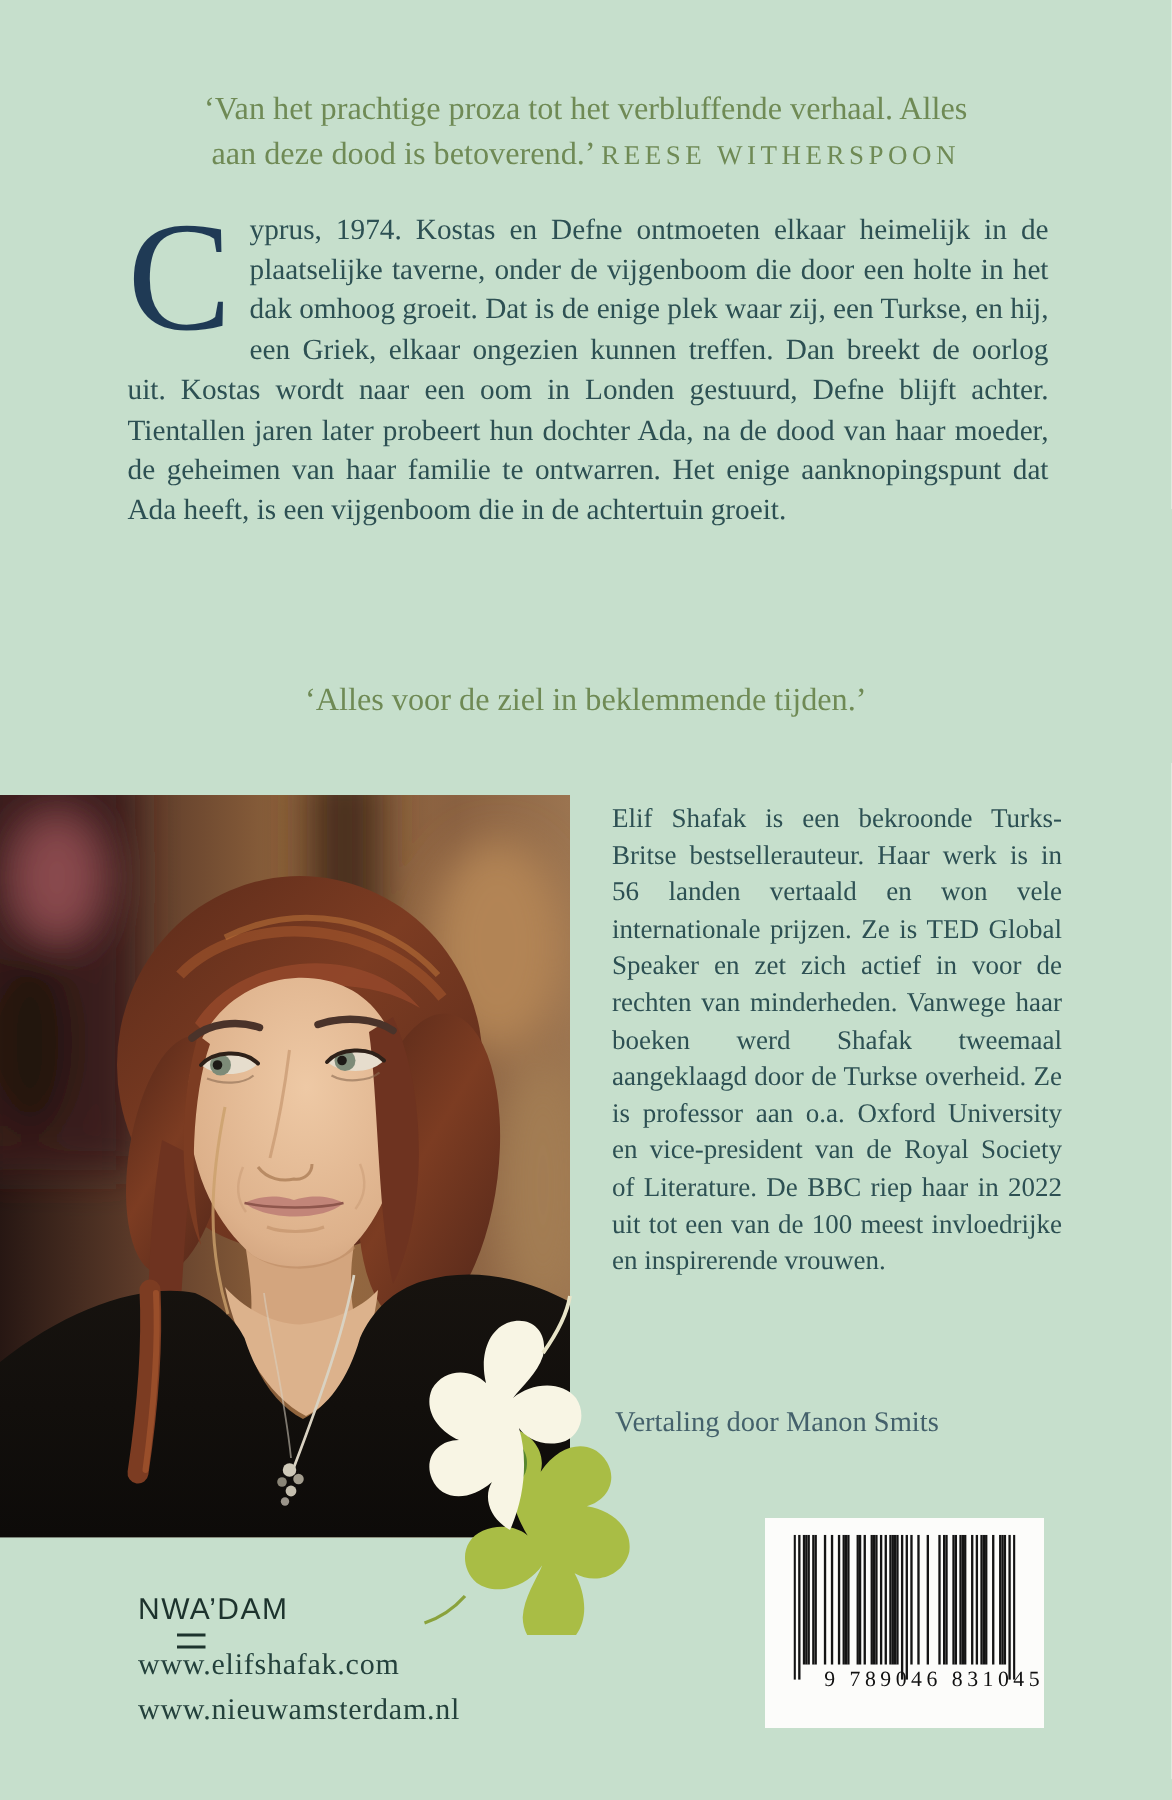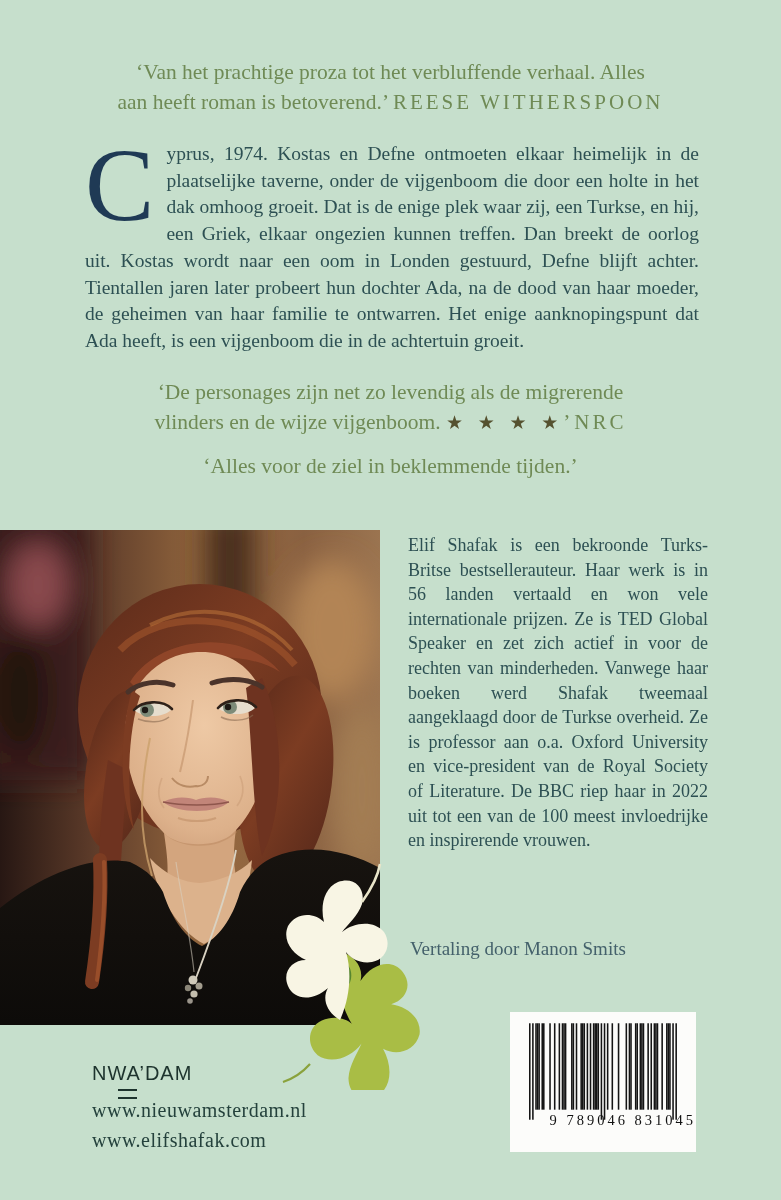--- a/index.html
+++ b/index.html
@@ -5,21 +5,21 @@
   html,body{margin:0;padding:0;}
   .page{
     position:relative; width:781px; height:1200px; overflow:hidden;
     background:#c6dfcc;
     font-family:"Liberation Serif", serif;
     color:#2d5053;
   }
   
   .quote{position:absolute; left:70px; width:641px; text-align:center; color:#6f8a55;}
   .quote .ln{font-size:21.5px; line-height:30px;}
-  .attr{font-size:21px; letter-spacing:3px; color:#6f8a55;}
+  .attr{font-size:18px; letter-spacing:3px; color:#6f8a55;}
   .q-top{top:57px;}
   .q-nrc{top:377px;}
   .q-dm{top:451px;}
   .q-dm .attr-row{margin-top:4px; font-size:16.5px; letter-spacing:3px;}
   .stars{font-size:19px; letter-spacing:5px; color:#55512f;}
   
   .synopsis{position:absolute; left:85px; top:141px; width:614px;
     font-size:19.5px; line-height:26.7px; text-align:justify; color:#2d5053;}
   .dropcap{float:left; font-size:104px; line-height:80px; height:80px;
     margin:4px 12px 0 0; color:#1f3a55;}
@@ -45,31 +45,27 @@
   .barcode-digits{position:absolute; left:0; top:100px; width:186px; text-align:right;
     font-size:14.5px; letter-spacing:3px; color:#111;}
 </style>
 </head>
 <body>
 
 <div class="page">
 
   <div class="quote q-top">
     <div class="ln">‘Van het prachtige proza tot het verbluffende verhaal. Alles</div>
-    <div class="ln"><span>aan heeft roman is betoverend.’ </span><span class="attr">REESE WITHERSPOON</span></div>
+    <div class="ln"><span>aan deze dood is betoverend.’ </span><span class="attr">REESE WITHERSPOON</span></div>
   </div>
 
   <div class="synopsis">
     <span class="dropcap">C</span><span>yprus, 1974. Kostas en Defne ontmoeten elkaar heimelijk in de plaatselijke taverne, onder de vijgenboom die door een holte in het dak omhoog groeit. Dat is de enige plek waar zij, een Turkse, en hij, een Griek, elkaar ongezien kunnen treffen. Dan breekt de oorlog uit. Kostas wordt naar een oom in Londen gestuurd, Defne blijft achter. Tientallen jaren later probeert hun dochter Ada, na de dood van haar moeder, de geheimen van haar familie te ontwarren. Het enige aanknopingspunt dat Ada heeft, is een vijgenboom die in de achtertuin groeit.</span>
   </div>
 
-  <div class="quote q-nrc">
-    <div class="ln">‘De personages zijn net zo levendig als de migrerende</div>
-    <div class="ln"><span>vlinders en de wijze vijgenboom. </span><span class="stars">★ ★ ★ ★</span><span>’ </span><span class="attr">NRC</span></div>
-  </div>
 
   <div class="quote q-dm">
     <div class="ln">‘Alles voor de ziel in beklemmende tijden.’</div>
   </div>
 
   <div class="photo">
     <svg width="380" height="495" viewBox="0 0 380 495">
       <defs>
         <linearGradient id="bgg" x1="0" y1="0" x2="1" y2="0">
           <stop offset="0" stop-color="#271713"></stop>
@@ -190,22 +186,22 @@
       </g>
     </svg>
   </div>
 
   <div class="publisher">
     <div class="logo">
       <span>NWA’DAM</span>
       <span class="logo-underline"></span>
     </div>
     <div class="urls">
+      <div>www.elifshafak.com</div>
       <div>www.nieuwamsterdam.nl</div>
-      <div>www.elifshafak.com</div>
     </div>
   </div>
 
   <div class="barcode-box">
     <svg class="barcode-bars" width="148" height="97" viewBox="0 0 147.3 96">
         <rect x="0.00" y="0" width="1.55" height="96" fill="#141414"></rect>
         <rect x="3.10" y="0" width="1.55" height="96" fill="#141414"></rect>
         <rect x="6.20" y="0" width="1.55" height="86" fill="#141414"></rect>
         <rect x="7.75" y="0" width="1.55" height="86" fill="#141414"></rect>
         <rect x="9.30" y="0" width="1.55" height="86" fill="#141414"></rect>

